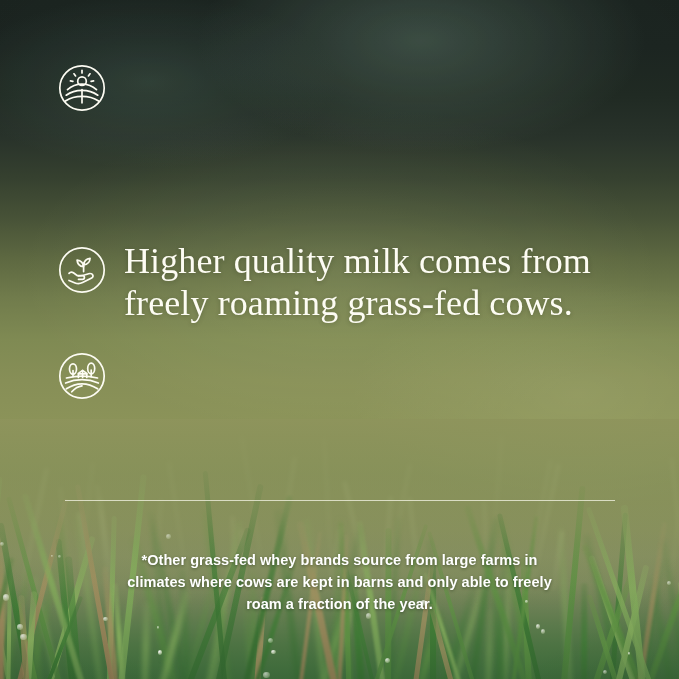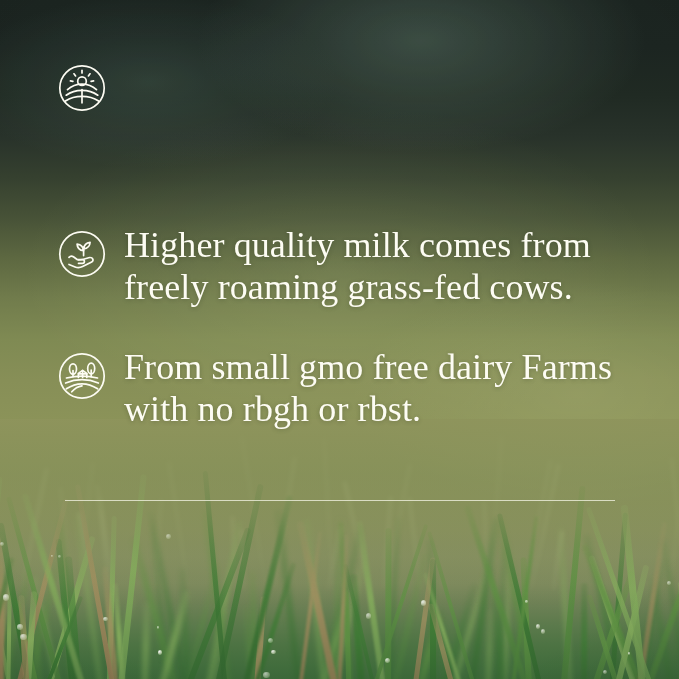--- a/index.html
+++ b/index.html
@@ -122,21 +122,21 @@
     inset: 0;
   }
   .feature {
     position: absolute;
     display: flex;
     align-items: flex-start;
     left: 58px;
     right: 34px;
   }
   .feature-1 { top: 58px; }
-  .feature-2 { top: 224px; font-family: Liberation Serif, serif; }
+  .feature-2 { top: 240px; font-family: Liberation Serif, serif; }
   .feature-3 { top: 346px; }
 
   .icon-wrap {
     flex: 0 0 auto;
     width: 48px;
     height: 48px;
     margin-top: 6px;
   }
   .icon-wrap svg { display: block; width: 48px; height: 48px; }
 
@@ -398,20 +398,20 @@
           <path d="M33.2 18.0 v6.6"></path>
           <path d="M20.4 25.4 v-4.0 l4.2 -3.0 l4.2 3.0 v4.0"></path>
           <path d="M20.4 21.8 h8.4"></path>
           <path d="M24.6 18.6 v6.8"></path>
           <path d="M8.5 26.0 c5.2 -1.3 10.4 -1.9 15.5 -1.9 c5.1 0 10.3 0.6 15.5 1.9"></path>
           <path d="M7.6 31.0 c5.4 -2.3 10.9 -3.4 16.4 -3.4 c5.5 0 11.0 1.1 16.4 3.4"></path>
           <path d="M8.4 36.8 c5.0 -3.3 10.2 -5.0 15.6 -5.0 c5.4 0 10.6 1.7 15.6 5.0"></path>
           <path d="M13.8 39.8 c2.8 -3.4 6.2 -5.4 10.2 -6.0"></path>
         </svg>
       </div>
-      <div class="feature-text">From small gmo free dairy Farms with no rbgh or rbst.</div>
     </div>
 
     <div class="divider"></div>
 
+    <div class="footnote">*Other grass-fed whey brands source from large farms in climates where cows are kept in barns and only able to freely roam a fraction of the year.</div>
 
   </div>
 </div>
 
 </body></html>

